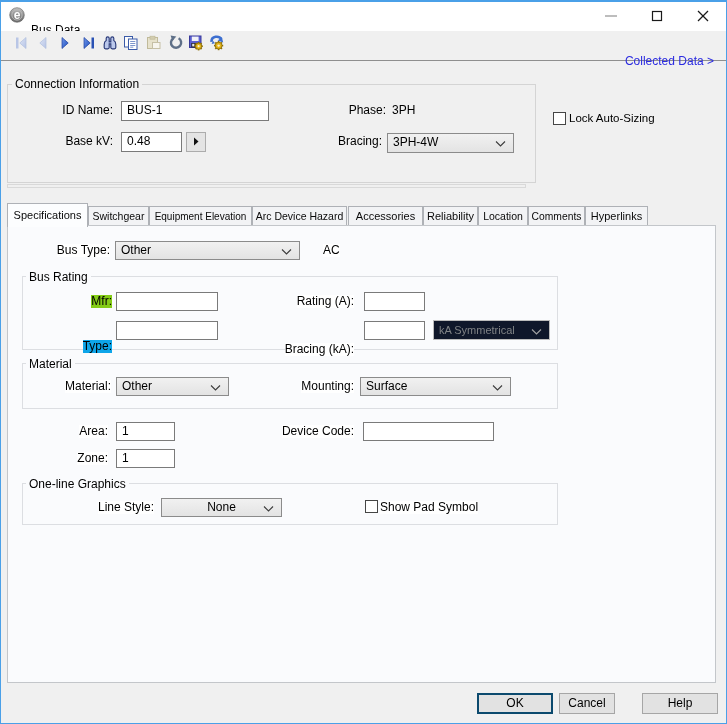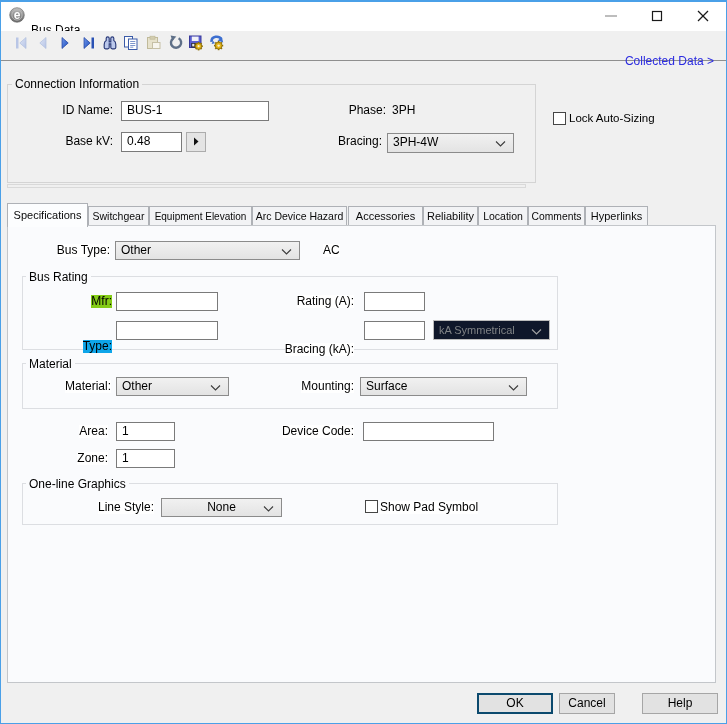--- a/index.html
+++ b/index.html
@@ -189,21 +189,21 @@
 
 <div class="grp" style="left:22px;top:363px;width:536px;height:46px;border-color:#dcdee2;"></div>
 <div class="leg" style="left:26px;top:358px;background:#fafbfd;">Material</div>
 <div class="lbl" style="right:616px;top:380px;background:#fff;">Material:</div>
 <div class="combo" style="left:116px;top:377px;width:113px;height:19px;">Other
   <svg class="chev" width="11" height="6">
       <path d="M1 0.5 L5.5 5 L10 0.5" fill="none" stroke="#3c3c3c" stroke-width="1.1"></path>
     </svg>
 </div>
 <div class="lbl" style="right:373px;top:380px;background:#fff;">Mounting:</div>
-<div class="combo" style="left:360px;top:377px;width:167px;height:19px;">Surface
+<div class="combo" style="left:360px;top:377px;width:151px;height:19px;">Surface
   <svg class="chev" width="11" height="6">
       <path d="M1 0.5 L5.5 5 L10 0.5" fill="none" stroke="#3c3c3c" stroke-width="1.1"></path>
     </svg>
 </div>
 
 <div class="lbl" style="right:619px;top:425px;background:#fff;">Area:</div>
 <div class="inp" style="left:116px;top:422px;width:59px;height:19px;">1</div>
 <div class="lbl" style="right:373px;top:425px;background:#fff;">Device Code:</div>
 <div class="inp" style="left:363px;top:422px;width:131px;height:19px;"></div>
 <div class="lbl" style="right:619px;top:452px;background:#fff;">Zone:</div>

